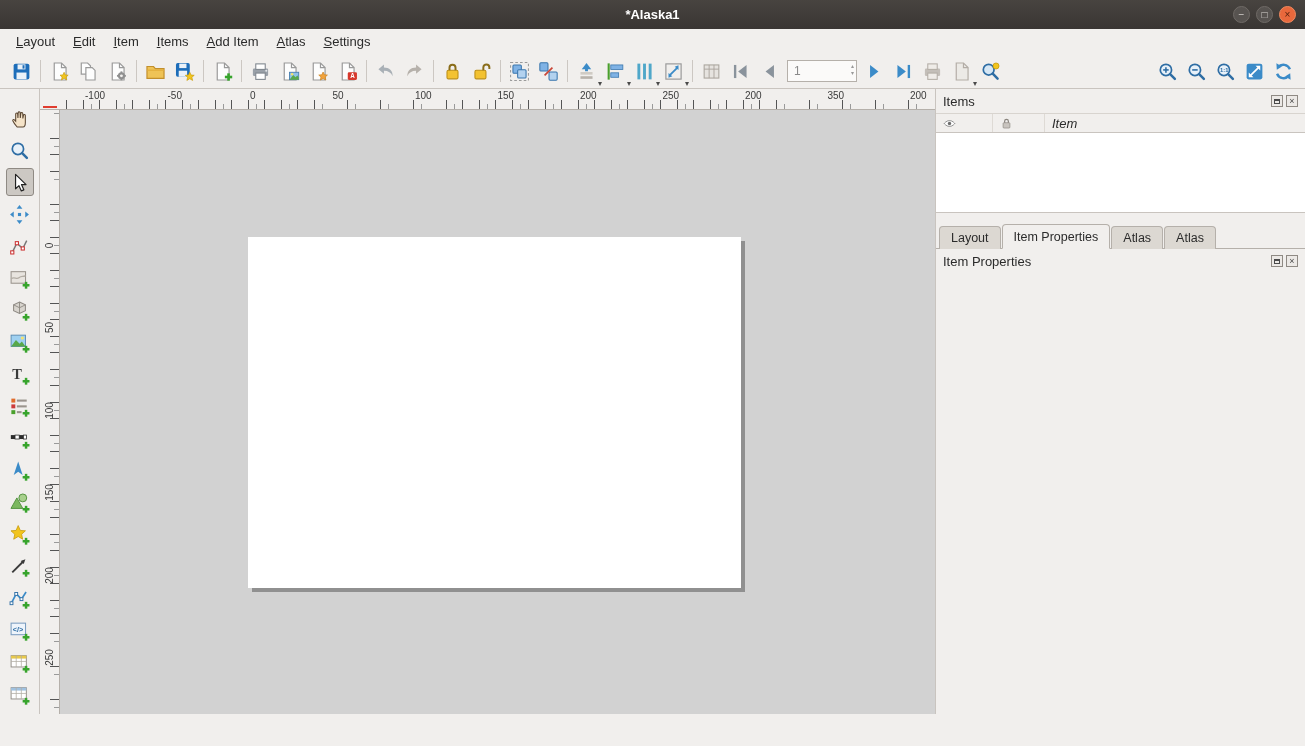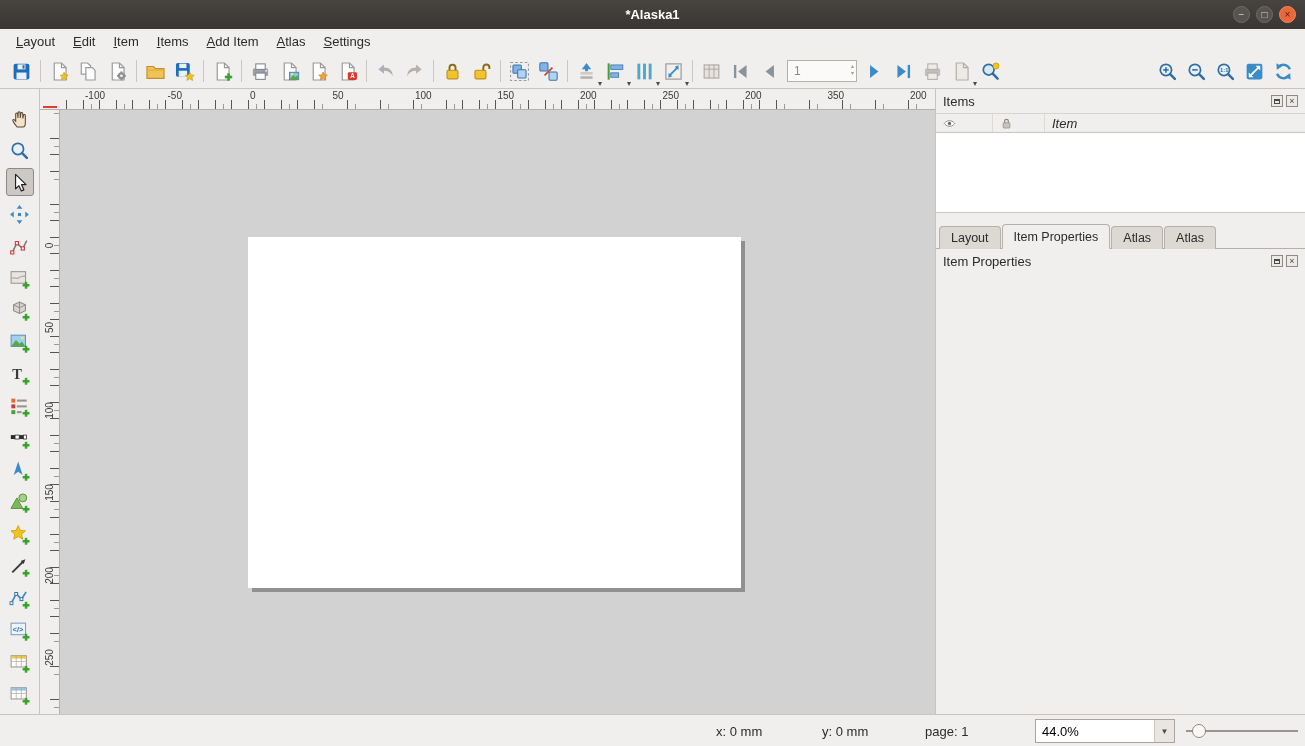--- a/index.html
+++ b/index.html
@@ -661,29 +661,14 @@
             <span class="dock-btn">
                 <span>×</span>
               </span>
           </span>
         </div>
         <div class="props-body"></div>
       </div>
     </div>
   </div>
 
-  <div class="statusbar">
-    <span class="sb-label" style="left:716px">x: 0 mm</span>
-    <span class="sb-label" style="left:822px">y: 0 mm</span>
-    <span class="sb-label" style="left:925px">page: 1</span>
-    <div class="zoom-combo">
-      <input class="zoom-input" value="44.0%" style="">
-      <span class="combo-arrow-btn">
-          <span class="combo-arrow">▼</span>
-        </span>
-    </div>
-    <div class="zoom-slider">
-      <div class="groove"></div>
-      <div class="handle"></div>
-    </div>
-  </div>
 
 </div>
 
 </body></html>

